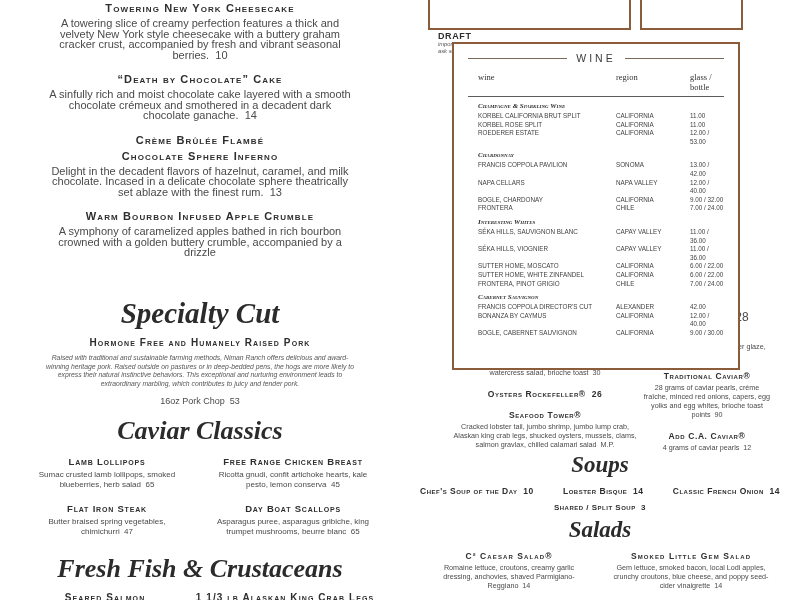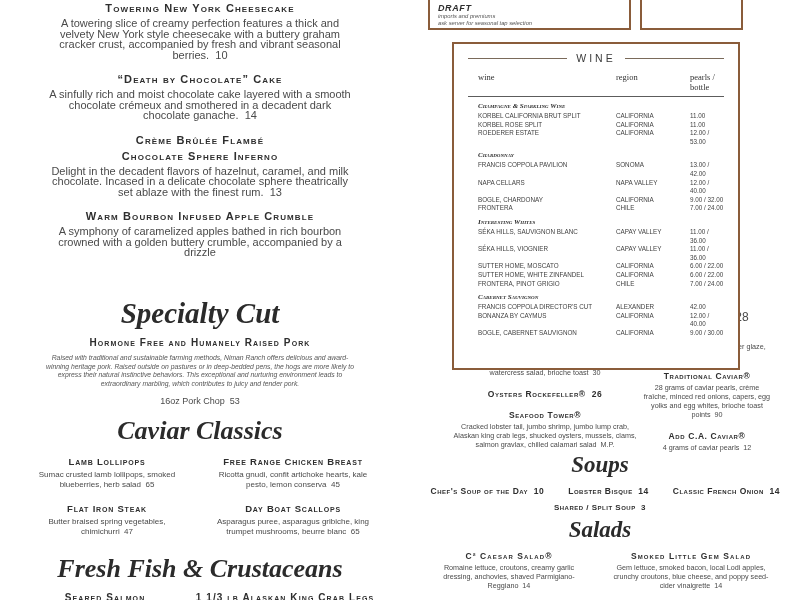--- a/index.html
+++ b/index.html
@@ -36,21 +36,21 @@
   .classic-item .desc { font-size:8px; line-height:9.6px; max-width:160px; margin:0 auto; }
 
   .freshfish { position:absolute; left:0; top:554px; width:100%; }
   .freshfish .script { font-size:26px; margin-bottom:8px; }
   .fish-row { display:grid; grid-template-columns:170px 1fr; }
   .fish-row .item-name { font-size:10px; }
 
   
   .box { position:absolute; border:2px solid #8a5c3a; background:#fff; }
   .draft-box { left:428px; top:-12px; width:203px; height:42px; padding:13px 8px 0; text-align:left; }
-  .draft-title { font-size:9px; font-weight:bold; font-style:italic; letter-spacing:0.6px; color:#2e2e2e; }
+  .draft-title { font-size:9px; font-weight:bold; letter-spacing:0.6px; color:#2e2e2e;margin-top:28px; }
   .draft-line { font-size:5.8px; font-style:italic; color:#555; line-height:6.8px; }
   .box-2 { left:640px; top:-12px; width:103px; height:42px; }
 
   .wine-panel {
     position:absolute; left:452px; top:42px; width:288px; height:328px;
     border:2px solid #8a5c3a; background:#fff; padding:8px 14px 0; z-index:2;
   }
   .wine-title-row { display:flex; align-items:center; gap:9px; margin-bottom:8px; }
   .wine-title-row .rule { flex:1; height:1px; background:#7a6a5a; }
   .wine-title { font-size:10.5px; letter-spacing:3px; color:#3a3a3a; }
@@ -69,21 +69,21 @@
   .app-left { left:452px; top:313px; width:186px; }
   .app-right { left:642px; top:313px; width:130px; }
   .app-col .item-name { font-size:8.5px; letter-spacing:0.6px; margin-bottom:3px; }
   .app-col .desc { font-size:7.2px; line-height:8.8px; }
   .app-block { margin-bottom:11px; }
   .partial-desc { font-size:12px; line-height:8.8px; color:#4a4a4a; margin-bottom:8px; }
 
   .soups-sec { position:absolute; left:420px; top:452px; width:360px; text-align:center; }
   .soups-sec .script, .salads-sec .script { font-size:23px; margin-bottom:8px; }
   .soup-row {
-    display:flex; justify-content:flex-end; gap:24px; margin-bottom:7px;
+    display:flex; justify-content:space-between; gap:24px; margin-bottom:7px;
     font-variant:small-caps; font-weight:bold; font-size:8.5px; letter-spacing:0.5px; color:#2e2e2e;
   }
   .soup-shared { font-variant:small-caps; font-weight:bold; font-size:8px; letter-spacing:0.5px; color:#2e2e2e; }
 
   .salads-sec { position:absolute; left:420px; top:517px; width:360px; text-align:center; }
   .salad-cols { display:grid; grid-template-columns:1fr 1fr; column-gap:16px; padding:0 6px; }
   .salad-item .item-name { font-size:8.5px; margin-bottom:3px; }
   .salad-item .desc { font-size:7.2px; line-height:8.8px; max-width:160px; margin:0 auto; }
   .salad-partials { display:grid; grid-template-columns:1fr 1fr; margin-top:9px; }
   .salad-partials .item-name { font-size:8.5px; }
@@ -164,21 +164,21 @@
 
   <div class="wine-panel">
     <div class="wine-title-row">
       <span class="rule"></span>
       <span class="wine-title">WINE</span>
       <span class="rule"></span>
     </div>
     <div class="wine-grid wine-header">
       <span>wine</span>
       <span>region</span>
-      <span>pearls / bottle</span>
+      <span>glass / bottle</span>
     </div>
     <div class="wine-list">
         <div class="wine-group-label">Champagne &amp; Sparkling Wine</div>
         <div class="wine-grid wine-row">
           <span>KORBEL CALIFORNIA BRUT SPLIT</span>
           <span>CALIFORNIA</span>
           <span>11.00</span>
         </div>
         <div class="wine-grid wine-row">
           <span>KORBEL ROSE SPLIT</span>

